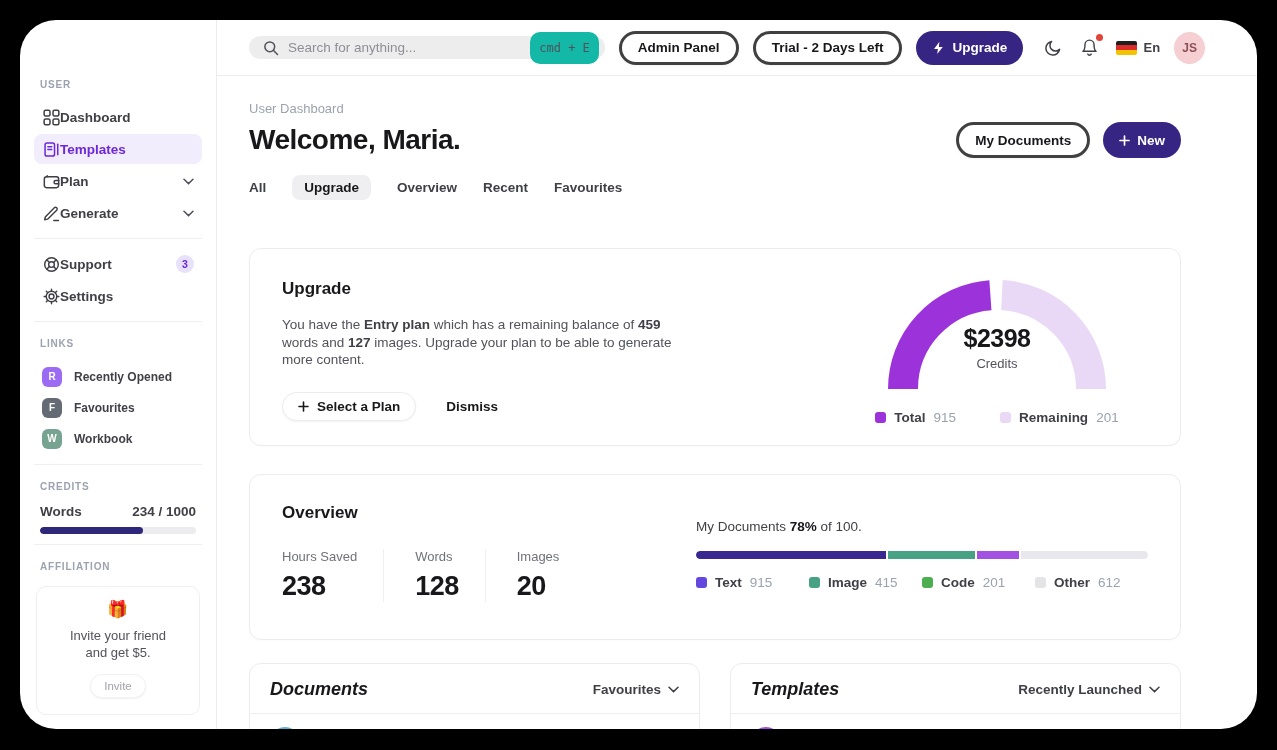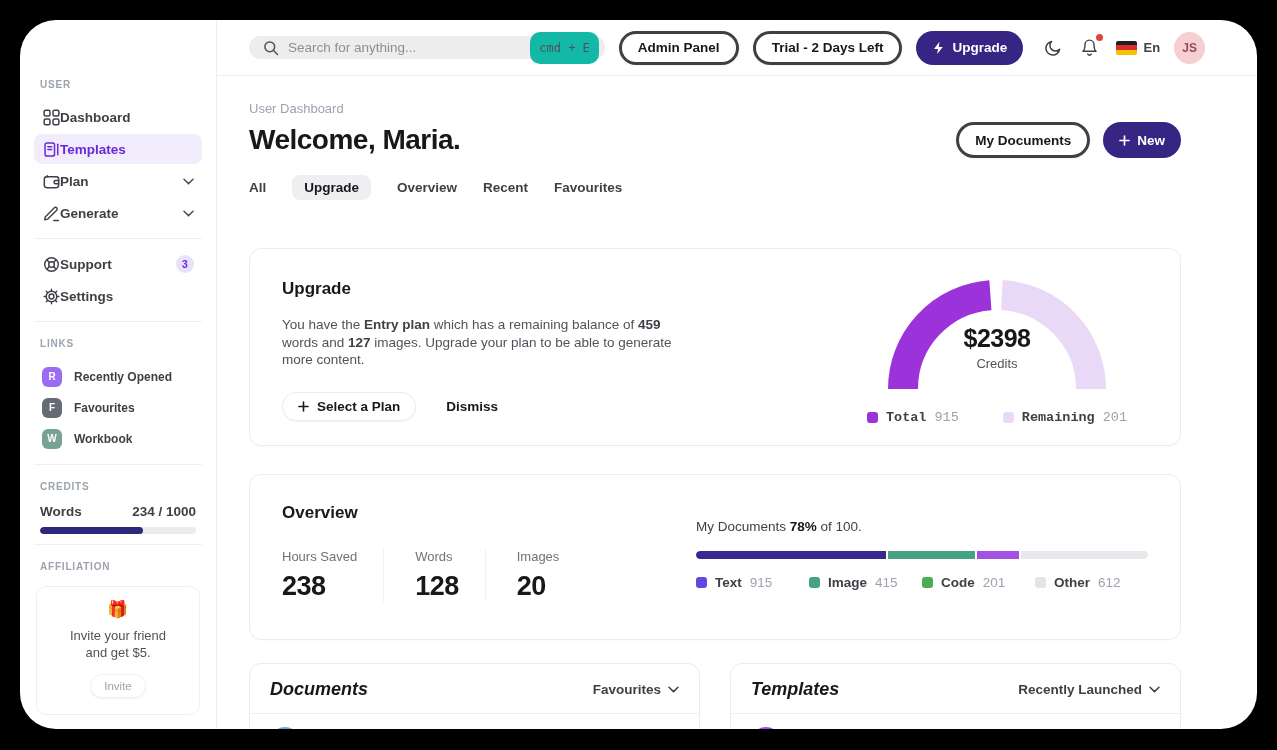--- a/index.html
+++ b/index.html
@@ -73,21 +73,21 @@
   .upgrade-body{ margin-top:17px; font-size:13.5px; line-height:17.5px; color:#52525b; width:405px; }
   .upgrade-body b{ color:#3f3f46; }
   .upgrade-actions{ margin-top:23px; display:flex; align-items:center; gap:30px; }
   .btn-outline{ display:flex; align-items:center; gap:8px; background:#fff; border:1px solid #ececf0; box-shadow:0 1px 2px rgba(0,0,0,.05); border-radius:15px; padding:6px 15px; font-size:13.5px; font-weight:600; color:#18181b; cursor:pointer; }
   .btn-text{ font-size:13.5px; font-weight:600; color:#18181b; cursor:pointer; }
   .gauge-col{ margin-left:auto; width:310px; display:flex; flex-direction:column; align-items:center; }
   .gauge{ position:relative; width:224px; height:114px; }
   .gauge-center{ position:absolute; left:0; right:0; top:45px; text-align:center; }
   .gauge-value{ font-size:25px; font-weight:800; letter-spacing:-.5px; }
   .gauge-label{ font-size:13px; color:#52525b; margin-top:3px; }
-  .gauge-legend{ display:flex; gap:44px; margin-top:17px;font-family:Liberation Mono, monospace; }
+  .gauge-legend{ display:flex; gap:44px; margin-top:17px; }
   .legend-item{ display:flex; align-items:center; gap:8px; font-size:13.5px; font-weight:600; color:#3f3f46; }
   .legend-sq{ width:11px; height:11px; border-radius:3px; }
   .legend-val{ color:#9ca3af; font-weight:400; }
   
   .overview-card{ margin-top:28px; height:166px; display:flex; padding:28px 32px 0 32px; }
   .stats-row{ display:flex; margin-top:26px; }
   .stat{ padding-right:26px; margin-right:31px; border-right:1px solid #f0f0f2; }
   .stat:last-child{ border-right:none; }
   .stat-label{ font-size:13px; color:#71717a; }
   .stat-value{ font-size:27px; font-weight:800; letter-spacing:-.5px; margin-top:7px; }

